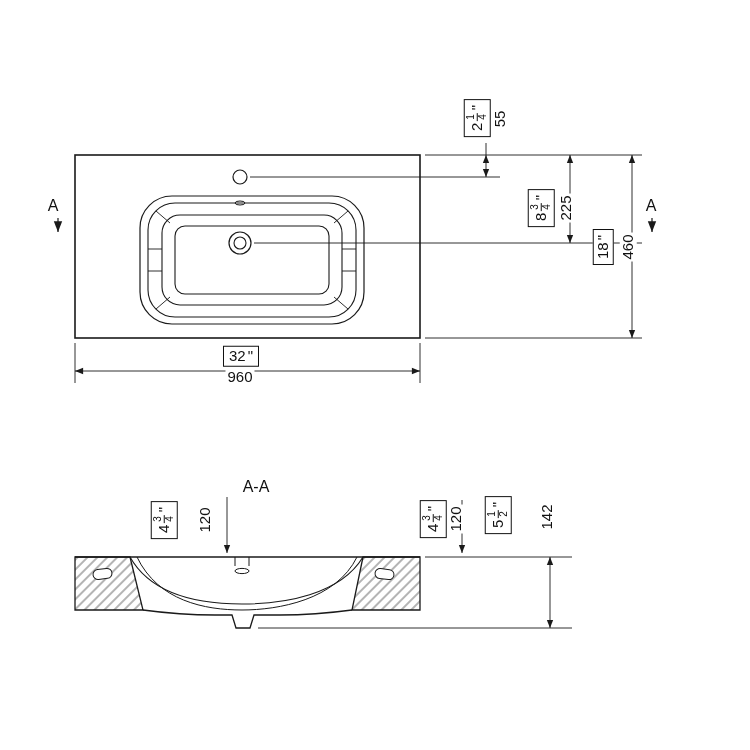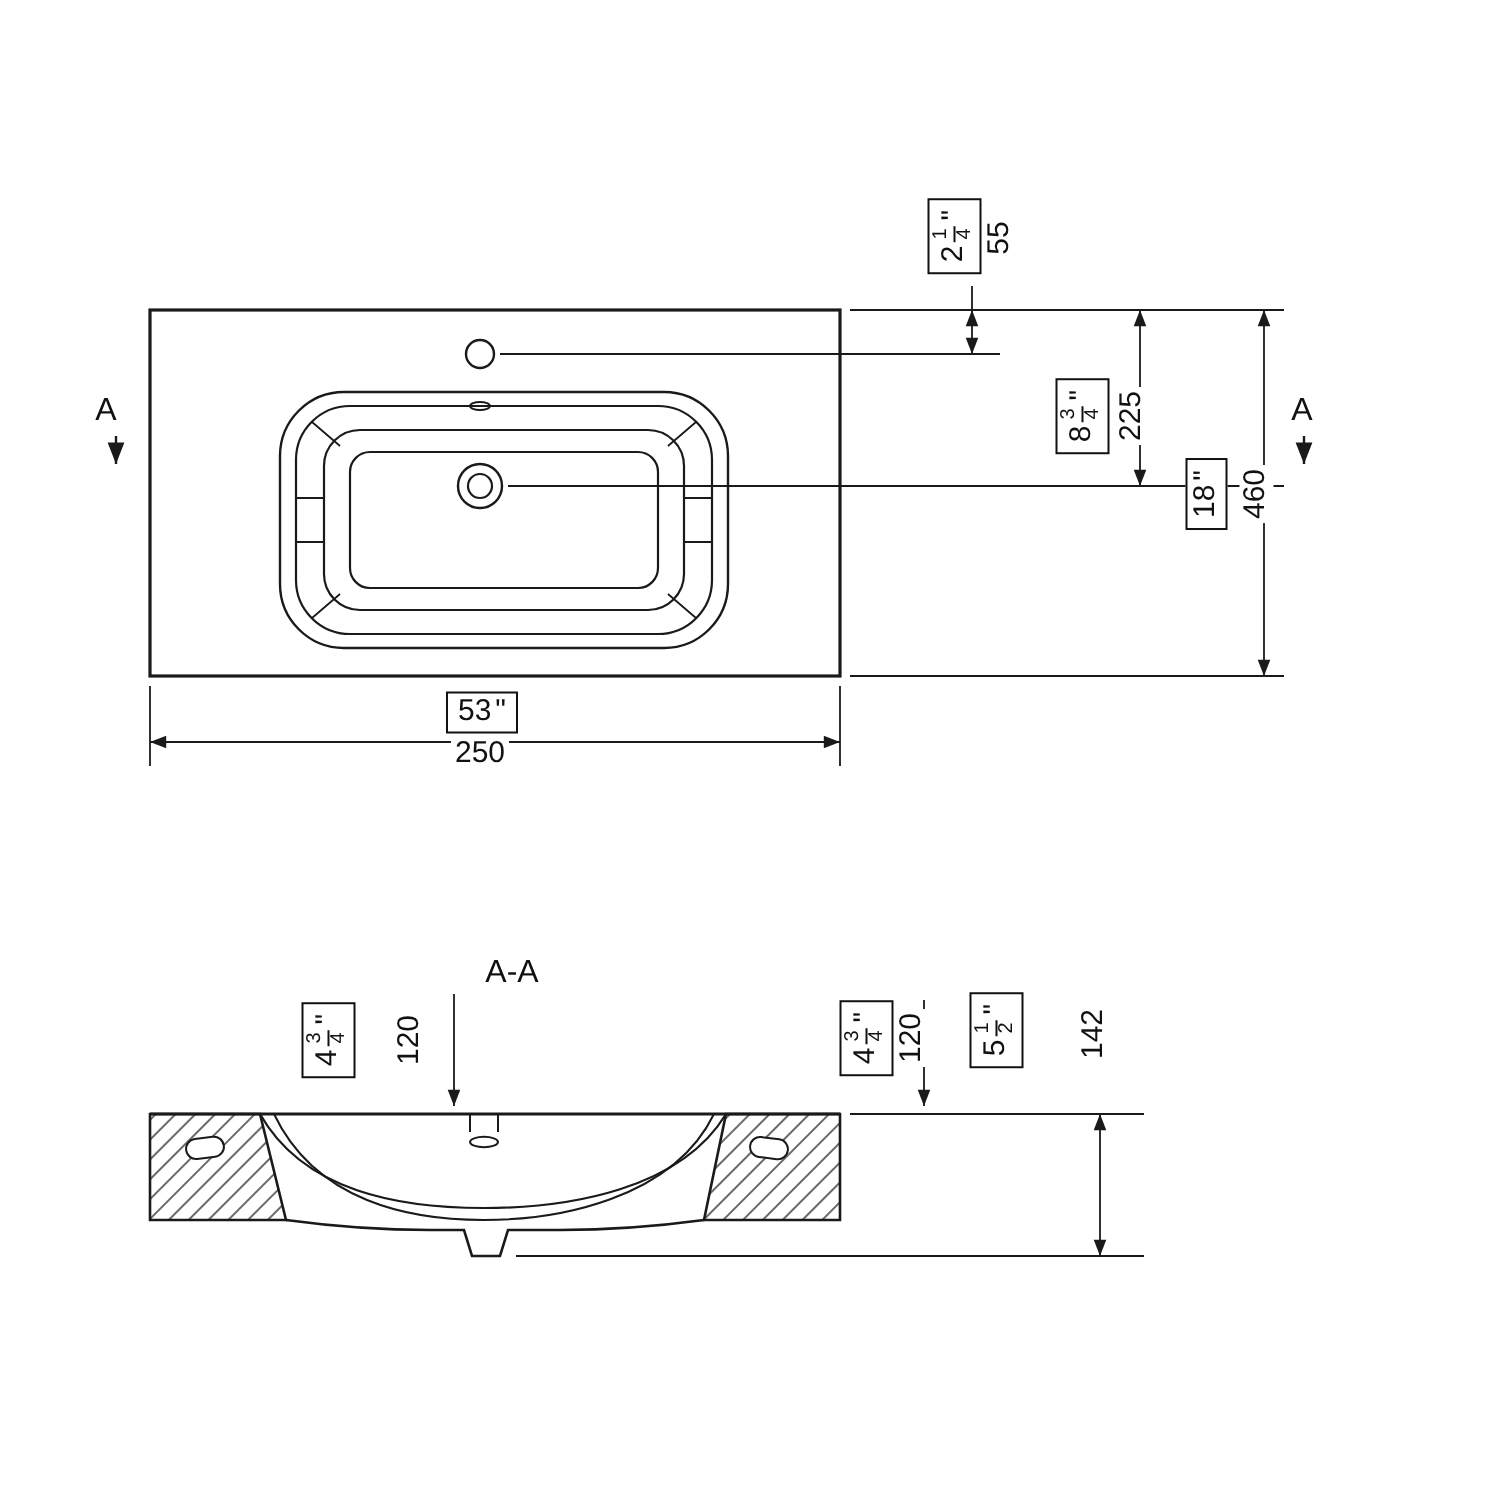--- a/index.html
+++ b/index.html
@@ -109,24 +109,24 @@
   </div>
   <div class="lbl mm rot" style="left:566px;top:208px">225</div>
 
   <div class="lbl box rot" style="left:603px;top:247px">
     <span class="w">18</span>
       <span class="u">"</span>
   </div>
   <div class="lbl mm rot" style="left:628px;top:247px">460</div>
 
   <div class="lbl box" style="left:241px;top:356px">
-    <span class="w">53</span>
+    <span class="w">32</span>
       <span class="u">"</span>
   </div>
-  <div class="lbl mm" style="left:240px;top:377px">250</div>
+  <div class="lbl mm" style="left:240px;top:377px">960</div>
 
   <div class="lbl plain" style="left:53px;top:206px">A</div>
   <div class="lbl plain" style="left:651px;top:206px">A</div>
   <div class="lbl plain" style="left:256px;top:487px">A-A</div>
 
   <div class="lbl box rot" style="left:164px;top:520px">
     <span class="w">4</span>
       <span class="frac">
         <span class="num">3</span>
         <span class="den">4</span>

